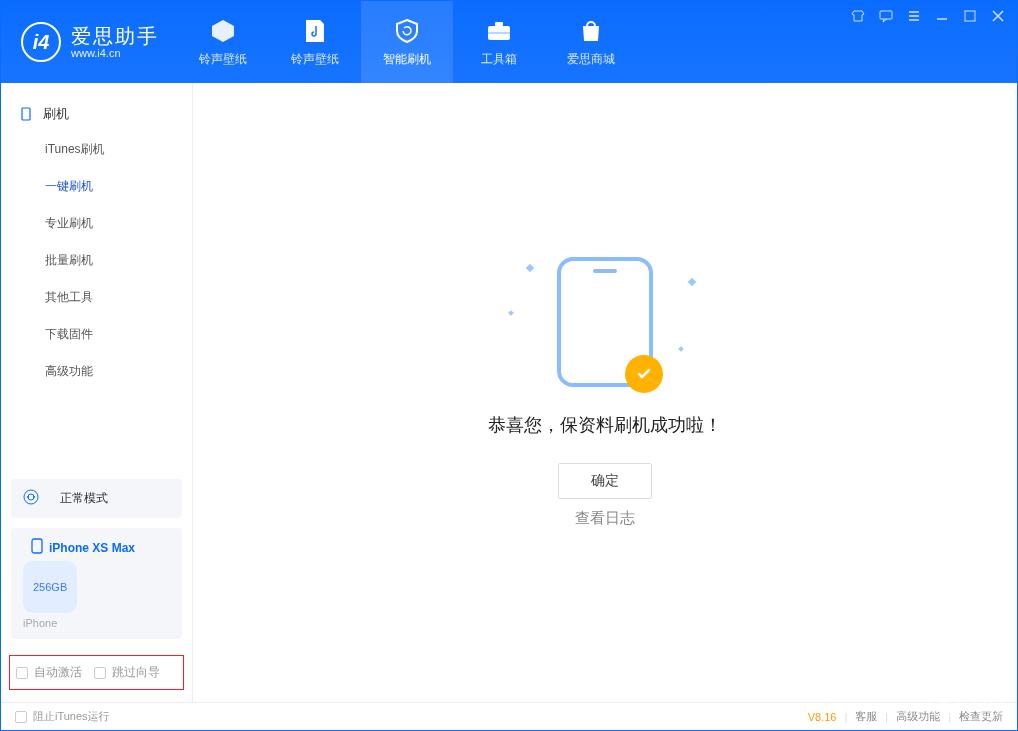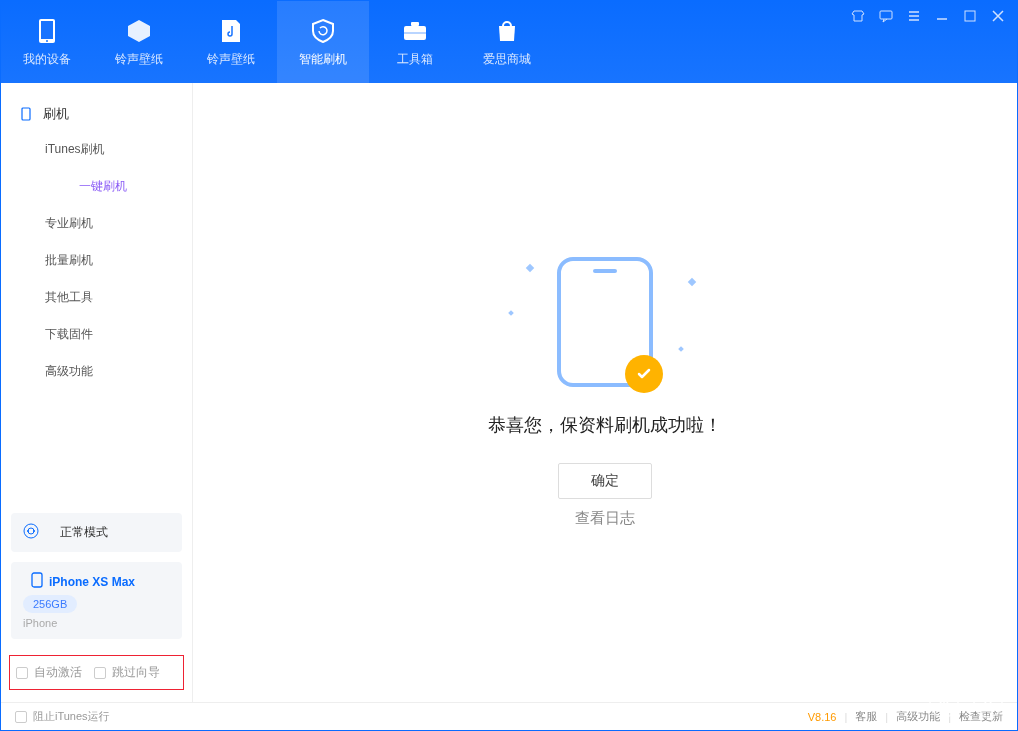--- a/index.html
+++ b/index.html
@@ -21,26 +21,26 @@
 .win-ctrl { width: 22px; height: 18px; display:flex; align-items:center; justify-content:center; cursor:pointer; color:#cfe1ff; }
 .header-lower { position:absolute; right:14px; bottom:12px; display:flex; gap:14px; }
 .circ-btn { width: 30px; height:30px; border:2px solid rgba(255,255,255,.7); border-radius:50%; display:flex; align-items:center; justify-content:center; cursor:pointer; color:#fff; }
 
 
 .body { flex:1; display:flex; min-height:0; }
 .sidebar { width: 192px; border-right: 1px solid #eee; display:flex; flex-direction:column; padding: 14px 0 0 0; }
 .side-group-h { display:flex; align-items:center; gap: 10px; padding: 8px 18px; font-size: 13px; color:#333; font-weight:500; }
 .side-group-h svg, .side-group-h .hicon { width:14px; height:14px; }
 .side-item { padding: 10px 18px 10px 44px; font-size: 12px; color:#555; cursor:pointer; }
-.side-item.sel { color:#8b5cf6;margin-left:34px; }
+.side-item.sel { color:#1d4ed8; }
 .side-spacer { flex:1; }
 .devbox { margin: 0 10px 10px 10px; background:#f4f6f9; border-radius:4px; padding: 10px 12px; font-size:12px; color:#333; display:flex; align-items:center; gap:21px; }
 .devbox2 { margin: 0 10px 12px 10px; background:#f4f6f9; border-radius:4px; padding: 10px 12px; font-size:12px; color:#333; }
 .devname { color:#0a6cff; font-weight:600; display:flex; align-items:center; gap:6px;padding-left:8px; }
-.pill { display:inline-block; background:#e2edff; color:#3b7bff; border-radius:10px; padding:3px 10px; font-size:11px; margin-top:4px; }
+.pill { display:inline-block; background:#e2edff; color:#3b7bff; border-radius:10px; padding:20px 10px; font-size:11px; margin-top:4px; }
 .devtype { color:#aaa; font-size:11px; margin-top:4px; }
 .bottom-opts { border:1.5px solid #e23; margin: 4px 8px 12px 8px; padding: 8px 6px; display:flex; gap:12px; font-size:12px; color:#999; }
 .chk { display:flex; align-items:center; gap:6px; cursor:pointer; }
 .chkbox { width:12px; height:12px; border:1px solid #ccc; border-radius:2px; }
 
 
 .main { flex:1; display:flex; flex-direction:column; align-items:center; justify-content:center; color:#333; }
 .illus { width:96px; height:130px; border:4px solid #8bbcff; border-radius:16px; position:relative; margin-bottom:26px; }
 .illus:before { content:""; position:absolute; left:50%; top:8px; transform:translateX(-50%); width:24px; height:4px; background:#8bbcff; border-radius:2px; }
 .badge { position:absolute; right:-14px; bottom:-10px; width:38px; height:38px; background:#ffb300; border-radius:50%; display:flex; align-items:center; justify-content:center; color:#fff; }
@@ -55,31 +55,28 @@
 .flink { color:#888; cursor:pointer; }
 .divv { color:#ddd; }
 .ver { color:#ff9a00; }
 </style>
 </head>
 <body>
 
 <div class="window">
 
   <div class="header">
+    <div class="logo-block">
+      <div class="logo-circle">i4</div>
+      <div class="logo-text">
+        <div class="logo-title">爱思助手</div>
+        <div class="logo-sub">www.i4.cn</div>
+      </div>
+    </div>
     <div class="tabs">
-      <div class="tab">
-        <span class="ticon">
-            <svg width="18" height="26" viewBox="0 0 18 26">
-              <rect x="1" y="1" width="16" height="24" rx="2" fill="#fff"></rect>
-              <rect x="3" y="3" width="12" height="18" fill="#1874ff"></rect>
-              <circle cx="9" cy="23" r="1" fill="#1874ff"></circle>
-            </svg>
-          </span>
-        <span>我的设备</span>
-      </div>
       <div class="tab">
         <span class="ticon">
             <svg width="26" height="26" viewBox="0 0 26 26">
               <path d="M13 2 L24 8 L13 14 L2 8 Z M2 8 L2 18 L13 24 L13 14 Z M24 8 L24 18 L13 24 L13 14 Z" fill="#fff" fill-opacity=".9"></path>
             </svg>
           </span>
         <span>铃声壁纸</span>
       </div>
       <div class="tab">
         <span class="ticon">

